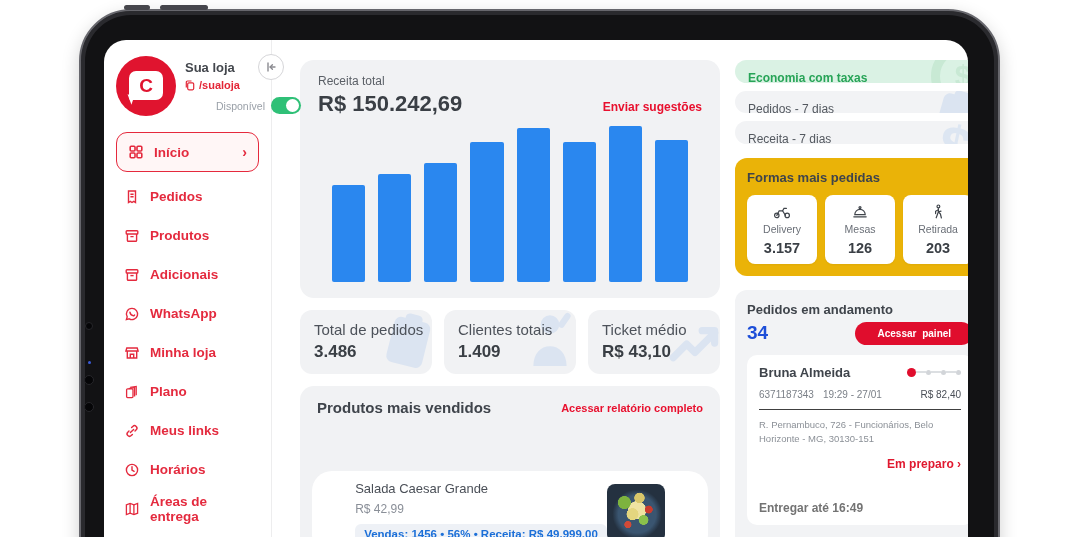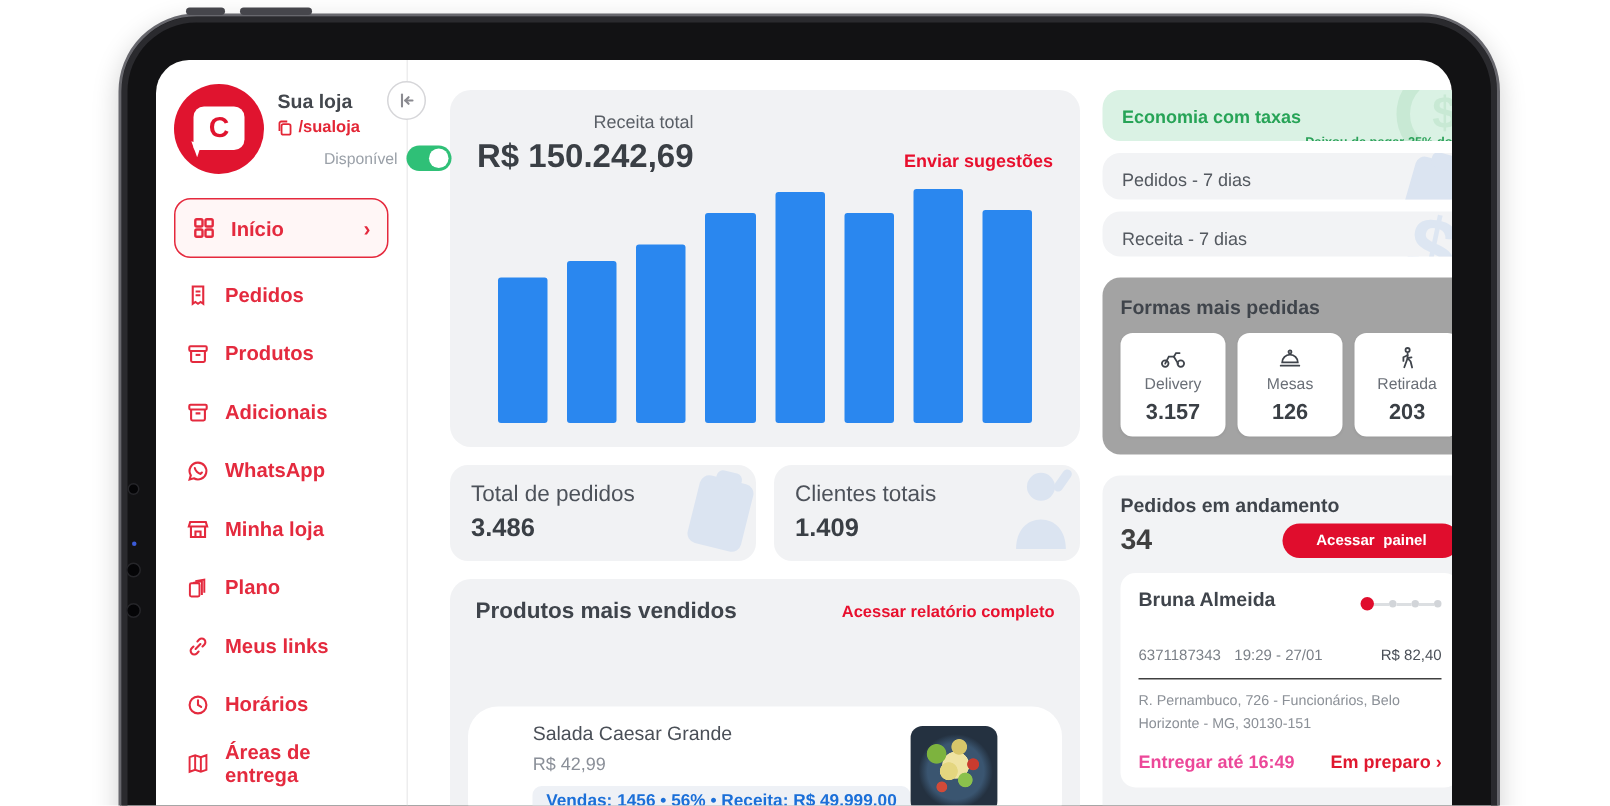--- a/index.html
+++ b/index.html
@@ -55,21 +55,21 @@
   .nav-item.active { height:40px; border:1.4px solid #e5293d; border-radius:11px;
     background:#fff6f6; margin-bottom:5px; padding:0 11px; }
   .nav-chevron { margin-left:auto; font-size:14px; font-weight:700; line-height:1; }
 
   
   .content { flex:1; display:flex; gap:15px; padding:20px 13px 0 28px; }
   .center { width:420px; min-width:420px; display:flex; flex-direction:column; }
 
   .revenue-card { background:#f1f2f4; border-radius:14px; padding:14px 18px 16px;
     height:240px; }
-  .rev-top { display:flex; justify-content:space-between;text-align:right; }
+  .rev-top { display:flex; justify-content:space-between; }
   .rev-label { font-size:12px; color:#5a5f66; }
   .rev-value { font-size:22px; color:#3a3f45; font-weight:600; margin-top:3px; }
   .suggest-link { color:#e8102e; font-size:12px; font-weight:700; margin-top:26px; cursor:pointer; }
   .chart { display:flex; align-items:flex-end; gap:13px; height:156px; margin-top:9px;
     padding:0 14px; }
   .bar { flex:1; border-radius:2px; background:#2a87ef; }
 
   .stats-row { display:flex; gap:12px; margin-top:12px; }
   .stat-card { flex:1; background:#f1f2f4; border-radius:12px; padding:11px 0 12px 14px;
     position:relative; overflow:hidden; }
@@ -119,53 +119,53 @@
     border:9px solid #c8e9d4; border-radius:50%; color:#c8e9d4; display:flex;
     align-items:center; justify-content:center; font-size:30px; font-weight:700; }
   .mini-card { background:#f2f3f5; border-radius:12px; padding:11px 13px; margin-top:8px;
     position:relative; overflow:hidden; }
   .mini-label { font-size:12px; color:#53585f; position:relative; z-index:1; }
   .mini-value { font-size:17px; color:#3a3f45; font-weight:600; margin-top:4px;
     position:relative; z-index:1; }
   .dollar-mark { position:absolute; right:14px; top:-8px; font-size:58px; font-weight:700;
     color:#dde6f2; transform:rotate(12deg); z-index:0; }
 
-  .types-card { margin-top:14px; background:#a3a3a3; border-radius:12px; padding:12px; }
+  .types-card { margin-top:14px; background:#eab308; border-radius:12px; padding:12px; }
   .types-title { font-size:13px; color:#3f444b; font-weight:600; margin-bottom:10px; }
   .types-row { display:flex; gap:8px; }
   .type-card { flex:1; background:#fff; border-radius:8px; padding:9px 2px 8px;
     text-align:center; box-shadow:0 1px 2px rgba(0,0,0,.05); cursor:pointer; }
   .type-icon { color:#3f444b; height:16px; }
   .type-label { font-size:10.5px; color:#6a6f77; margin-top:3px; }
   .type-value { font-size:14.5px; color:#3a3f45; font-weight:600; margin-top:5px; }
 
   .ongoing-card { margin-top:14px; background:#f2f3f5; border-radius:12px 12px 0 0;
     padding:12px; flex:1; }
   .ongoing-title { font-size:13px; color:#3f444b; font-weight:600; }
   .ongoing-row { display:flex; justify-content:space-between; align-items:center; margin-top:5px; }
-  .ongoing-count { font-size:19px; color:#404040; font-weight:600; }
+  .ongoing-count { font-size:19px; color:#1d4ed8; font-weight:600; }
   .panel-btn { background:#e00d2d; color:#fff; border:none; font-size:10px; font-weight:700;
     padding:6px 22px; border-radius:14px; word-spacing:3px; cursor:pointer;
     font-family:inherit; }
   .order-card { background:#fff; border-radius:10px; margin-top:10px; padding:10px 12px; }
-  .order-top { display:flex; justify-content:space-between; align-items:flex-end; }
+  .order-top { display:flex; justify-content:space-between; align-items:center; }
   .order-customer { font-size:13px; color:#3f444b; font-weight:600; }
   .dots { display:flex; align-items:center; }
   .dot-red { width:9px; height:9px; border-radius:50%; background:#e00d2d; }
   .dot-line { width:10px; height:2px; background:#dcdfe2; }
   .dot-gray { width:5px; height:5px; border-radius:50%; background:#d2d5d9; }
   .order-meta { display:flex; justify-content:space-between; margin-top:9px;
     font-size:10px; color:#7b8088; }
   .order-id-time { display:flex; gap:9px;align-items:flex-end; }
-  .order-total { color:#4a4f57;margin-top:16px; }
+  .order-total { color:#4a4f57; }
   .order-address { margin-top:9px; padding-top:8px; border-top:1px solid #404040;
     font-size:9.5px; color:#8b9097; line-height:1.5; }
   .order-bottom { display:flex; justify-content:space-between; margin-top:11px;
     font-size:12px; font-weight:700; }
-  .deliver-by { color:#ec4899; cursor:pointer; }
+  .deliver-by { color:#737373; cursor:pointer;margin-top:44px; }
   .status { color:#e0182f; cursor:pointer; }
 </style>
 </head>
 <body>
 
 <div class="stage">
   <div class="tablet"></div>
   <div class="hw-btn b1"></div>
   <div class="hw-btn b2"></div>
   <div class="cam-dot c1"></div>
@@ -318,20 +318,28 @@
                 <rect x="15" y="2" width="16" height="10" rx="4"></rect>
               </svg>
           </div>
           <div class="stat-card">
             <div class="stat-label">Clientes totais</div>
             <div class="stat-value">1.409</div>
             <svg class="watermark" style="right:-2px; top:0;" width="54" height="56" viewBox="0 0 52 54" fill="currentColor">
                 <circle cx="25" cy="14" r="9"></circle>
                 <path d="M9 54c0-12 7-19 16-19s16 7 16 19z"></path>
                 <rect x="36" y="2" width="6" height="16" rx="3" transform="rotate(35 39 10)"></rect>
+              </svg>
+          </div>
+          <div class="stat-card">
+            <div class="stat-label">Ticket médio</div>
+            <div class="stat-value">R$ 43,10</div>
+            <svg class="watermark" style="right:-6px; top:6px;" width="58" height="48" viewBox="0 0 56 46" fill="none" stroke="currentColor" stroke-width="7" stroke-linecap="round" stroke-linejoin="round">
+                <path d="M5 40l13-13 8 8 19-19"></path>
+                <path d="M33 14h12v12"></path>
               </svg>
           </div>
         </div>
 
         <div class="products-card">
           <div class="prod-header">
             <div class="prod-title">Produtos mais vendidos</div>
             <div class="prod-link">Acessar relatório completo</div>
           </div>
           <div class="product-item">

